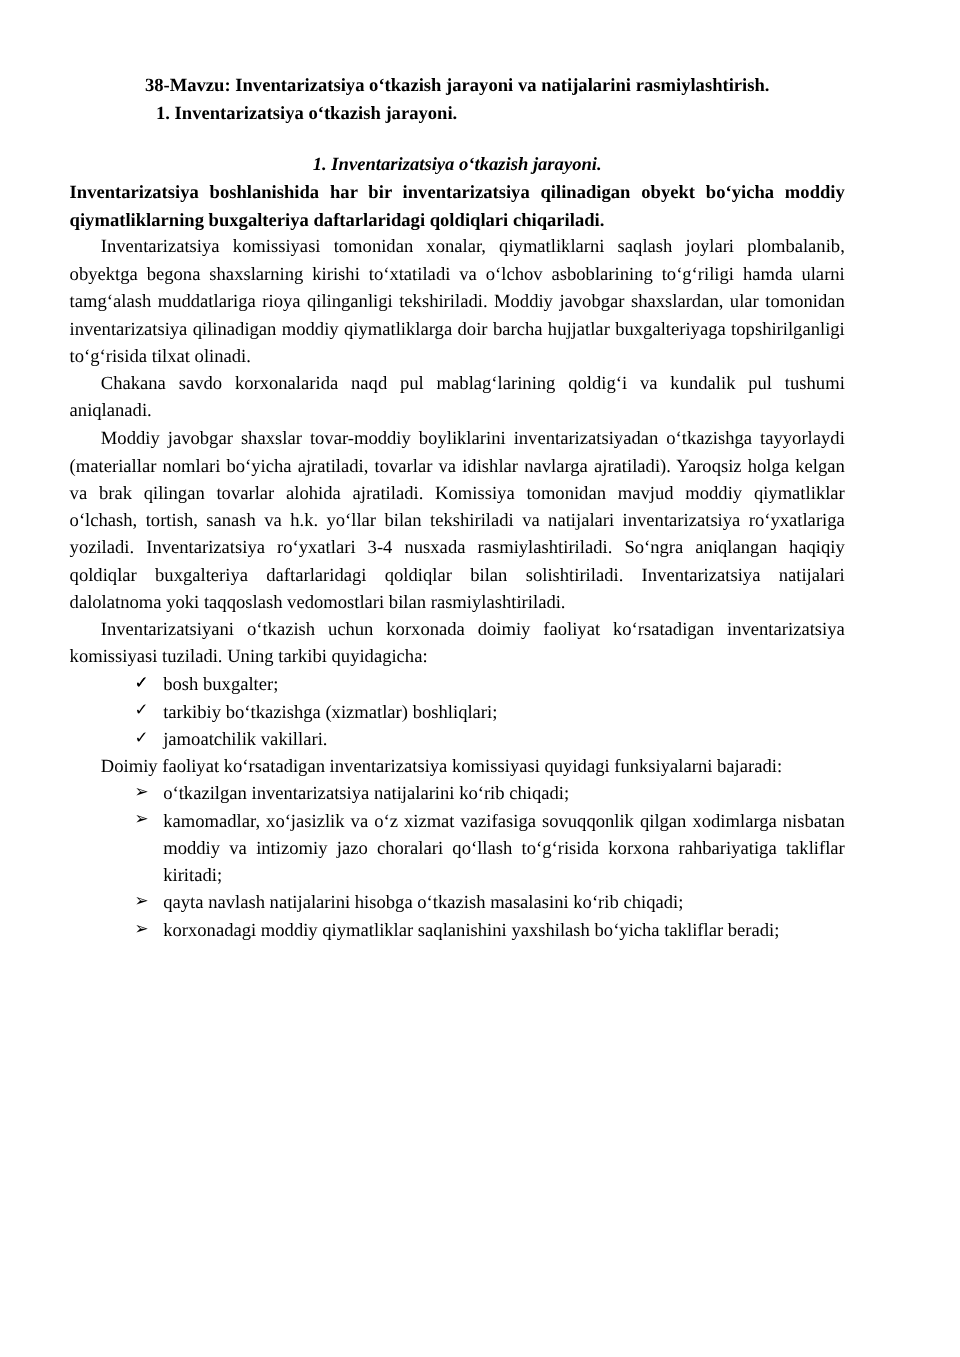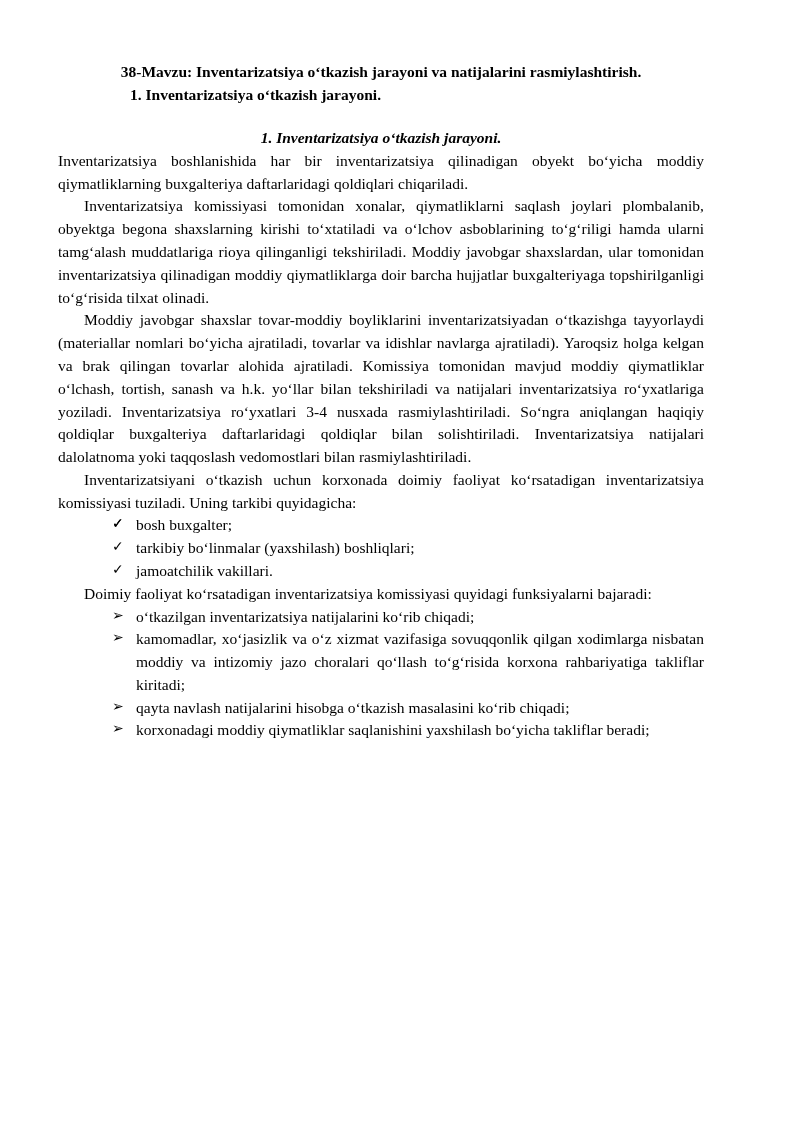--- a/index.html
+++ b/index.html
@@ -54,20 +54,21 @@
   p.body-par {
     margin: 0;
     font-size: 15.5px;
     line-height: 1.47;
     text-align: justify;
     text-indent: 26px;
     hyphens: none;
   }
   p.body-par.no-indent {
     text-indent: 0;
+    font-weight: bold;
   }
   ul.check-list, ul.arrow-list {
     list-style: none;
     margin: 0;
     padding: 0;
   }
   ul.check-list li {
     font-size: 15.5px;
     line-height: 1.47;
     padding-left: 78px;
@@ -106,34 +107,35 @@
 
 
   <div class="reja-list">
     <div class="reja-item">1. Inventarizatsiya o‘tkazish jarayoni.</div>
   </div>
 
   <div class="section-heading">1. Inventarizatsiya o‘tkazish jarayoni.</div>
 
   <p class="body-par no-indent">Inventarizatsiya boshlanishida har bir inventarizatsiya qilinadigan obyekt bo‘yicha moddiy qiymatliklarning buxgalteriya daftarlaridagi qoldiqlari chiqariladi.</p>
   <p class="body-par">Inventarizatsiya komissiyasi tomonidan xonalar, qiymatliklarni saqlash joylari plombalanib, obyektga begona shaxslarning kirishi to‘xtatiladi va o‘lchov asboblarining to‘g‘riligi hamda ularni tamg‘alash muddatlariga rioya qilinganligi tekshiriladi. Moddiy javobgar shaxslardan, ular tomonidan inventarizatsiya qilinadigan moddiy qiymatliklarga doir barcha hujjatlar buxgalteriyaga topshirilganligi to‘g‘risida tilxat olinadi.</p>
+  <p class="body-par">Chakana savdo korxonalarida naqd pul mablag‘larining qoldig‘i va kundalik pul tushumi aniqlanadi.</p>
   <p class="body-par">Moddiy javobgar shaxslar tovar-moddiy boyliklarini inventarizatsiyadan o‘tkazishga tayyorlaydi (materiallar nomlari bo‘yicha ajratiladi, tovarlar va idishlar navlarga ajratiladi). Yaroqsiz holga kelgan va brak qilingan tovarlar alohida ajratiladi. Komissiya tomonidan mavjud moddiy qiymatliklar o‘lchash, tortish, sanash va h.k. yo‘llar bilan tekshiriladi va natijalari inventarizatsiya ro‘yxatlariga yoziladi. Inventarizatsiya ro‘yxatlari 3-4 nusxada rasmiylashtiriladi. So‘ngra aniqlangan haqiqiy qoldiqlar buxgalteriya daftarlaridagi qoldiqlar bilan solishtiriladi. Inventarizatsiya natijalari dalolatnoma yoki taqqoslash vedomostlari bilan rasmiylashtiriladi.</p>
   <p class="body-par">Inventarizatsiyani o‘tkazish uchun korxonada doimiy faoliyat ko‘rsatadigan inventarizatsiya komissiyasi tuziladi. Uning tarkibi quyidagicha:</p>
 
   <ul class="check-list">
     <li>
       <span class="mark">✓</span>
     </li>
     <li>
       <span class="mark">✓</span>
       <span>bosh buxgalter;</span>
     </li>
     <li>
       <span class="mark">✓</span>
-      <span>tarkibiy bo‘linmalar (yaxshilash) boshliqlari;</span>
+      <span>tarkibiy bo‘tkazishga (xizmatlar) boshliqlari;</span>
     </li>
     <li>
       <span class="mark">✓</span>
       <span>jamoatchilik vakillari.</span>
     </li>
   </ul>
 
   <p class="body-par">Doimiy faoliyat ko‘rsatadigan inventarizatsiya komissiyasi quyidagi funksiyalarni bajaradi:</p>
 
   <ul class="arrow-list">

